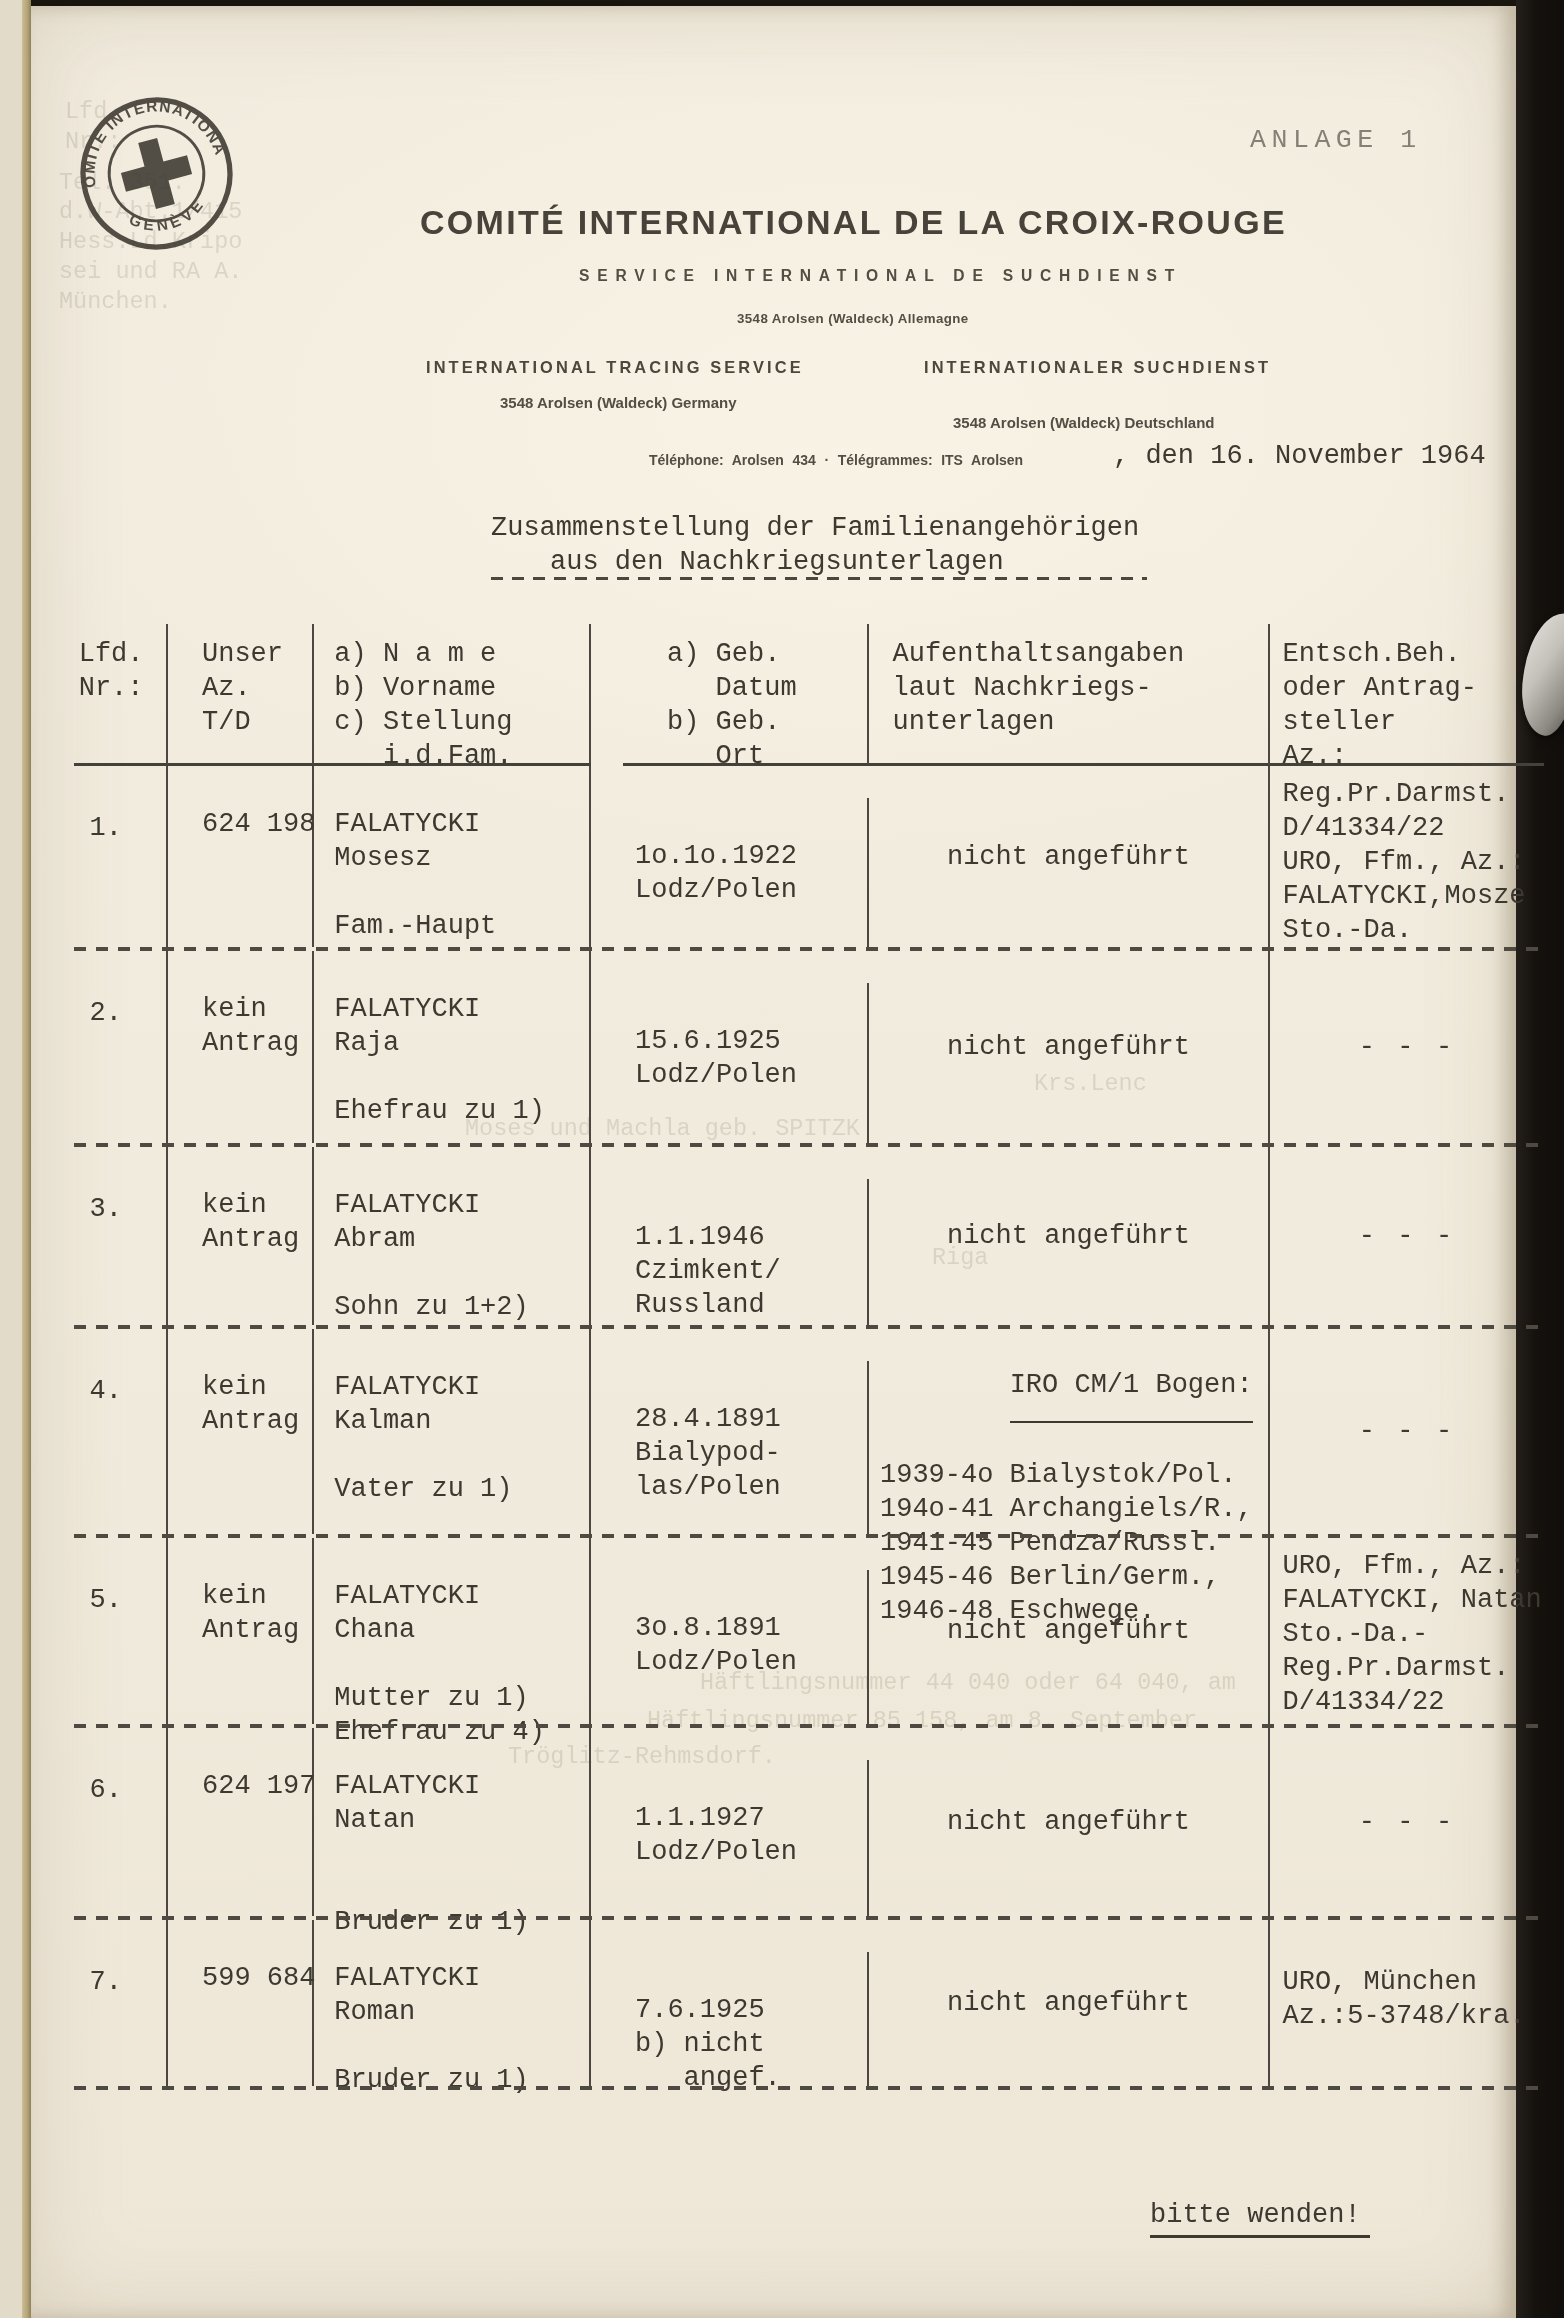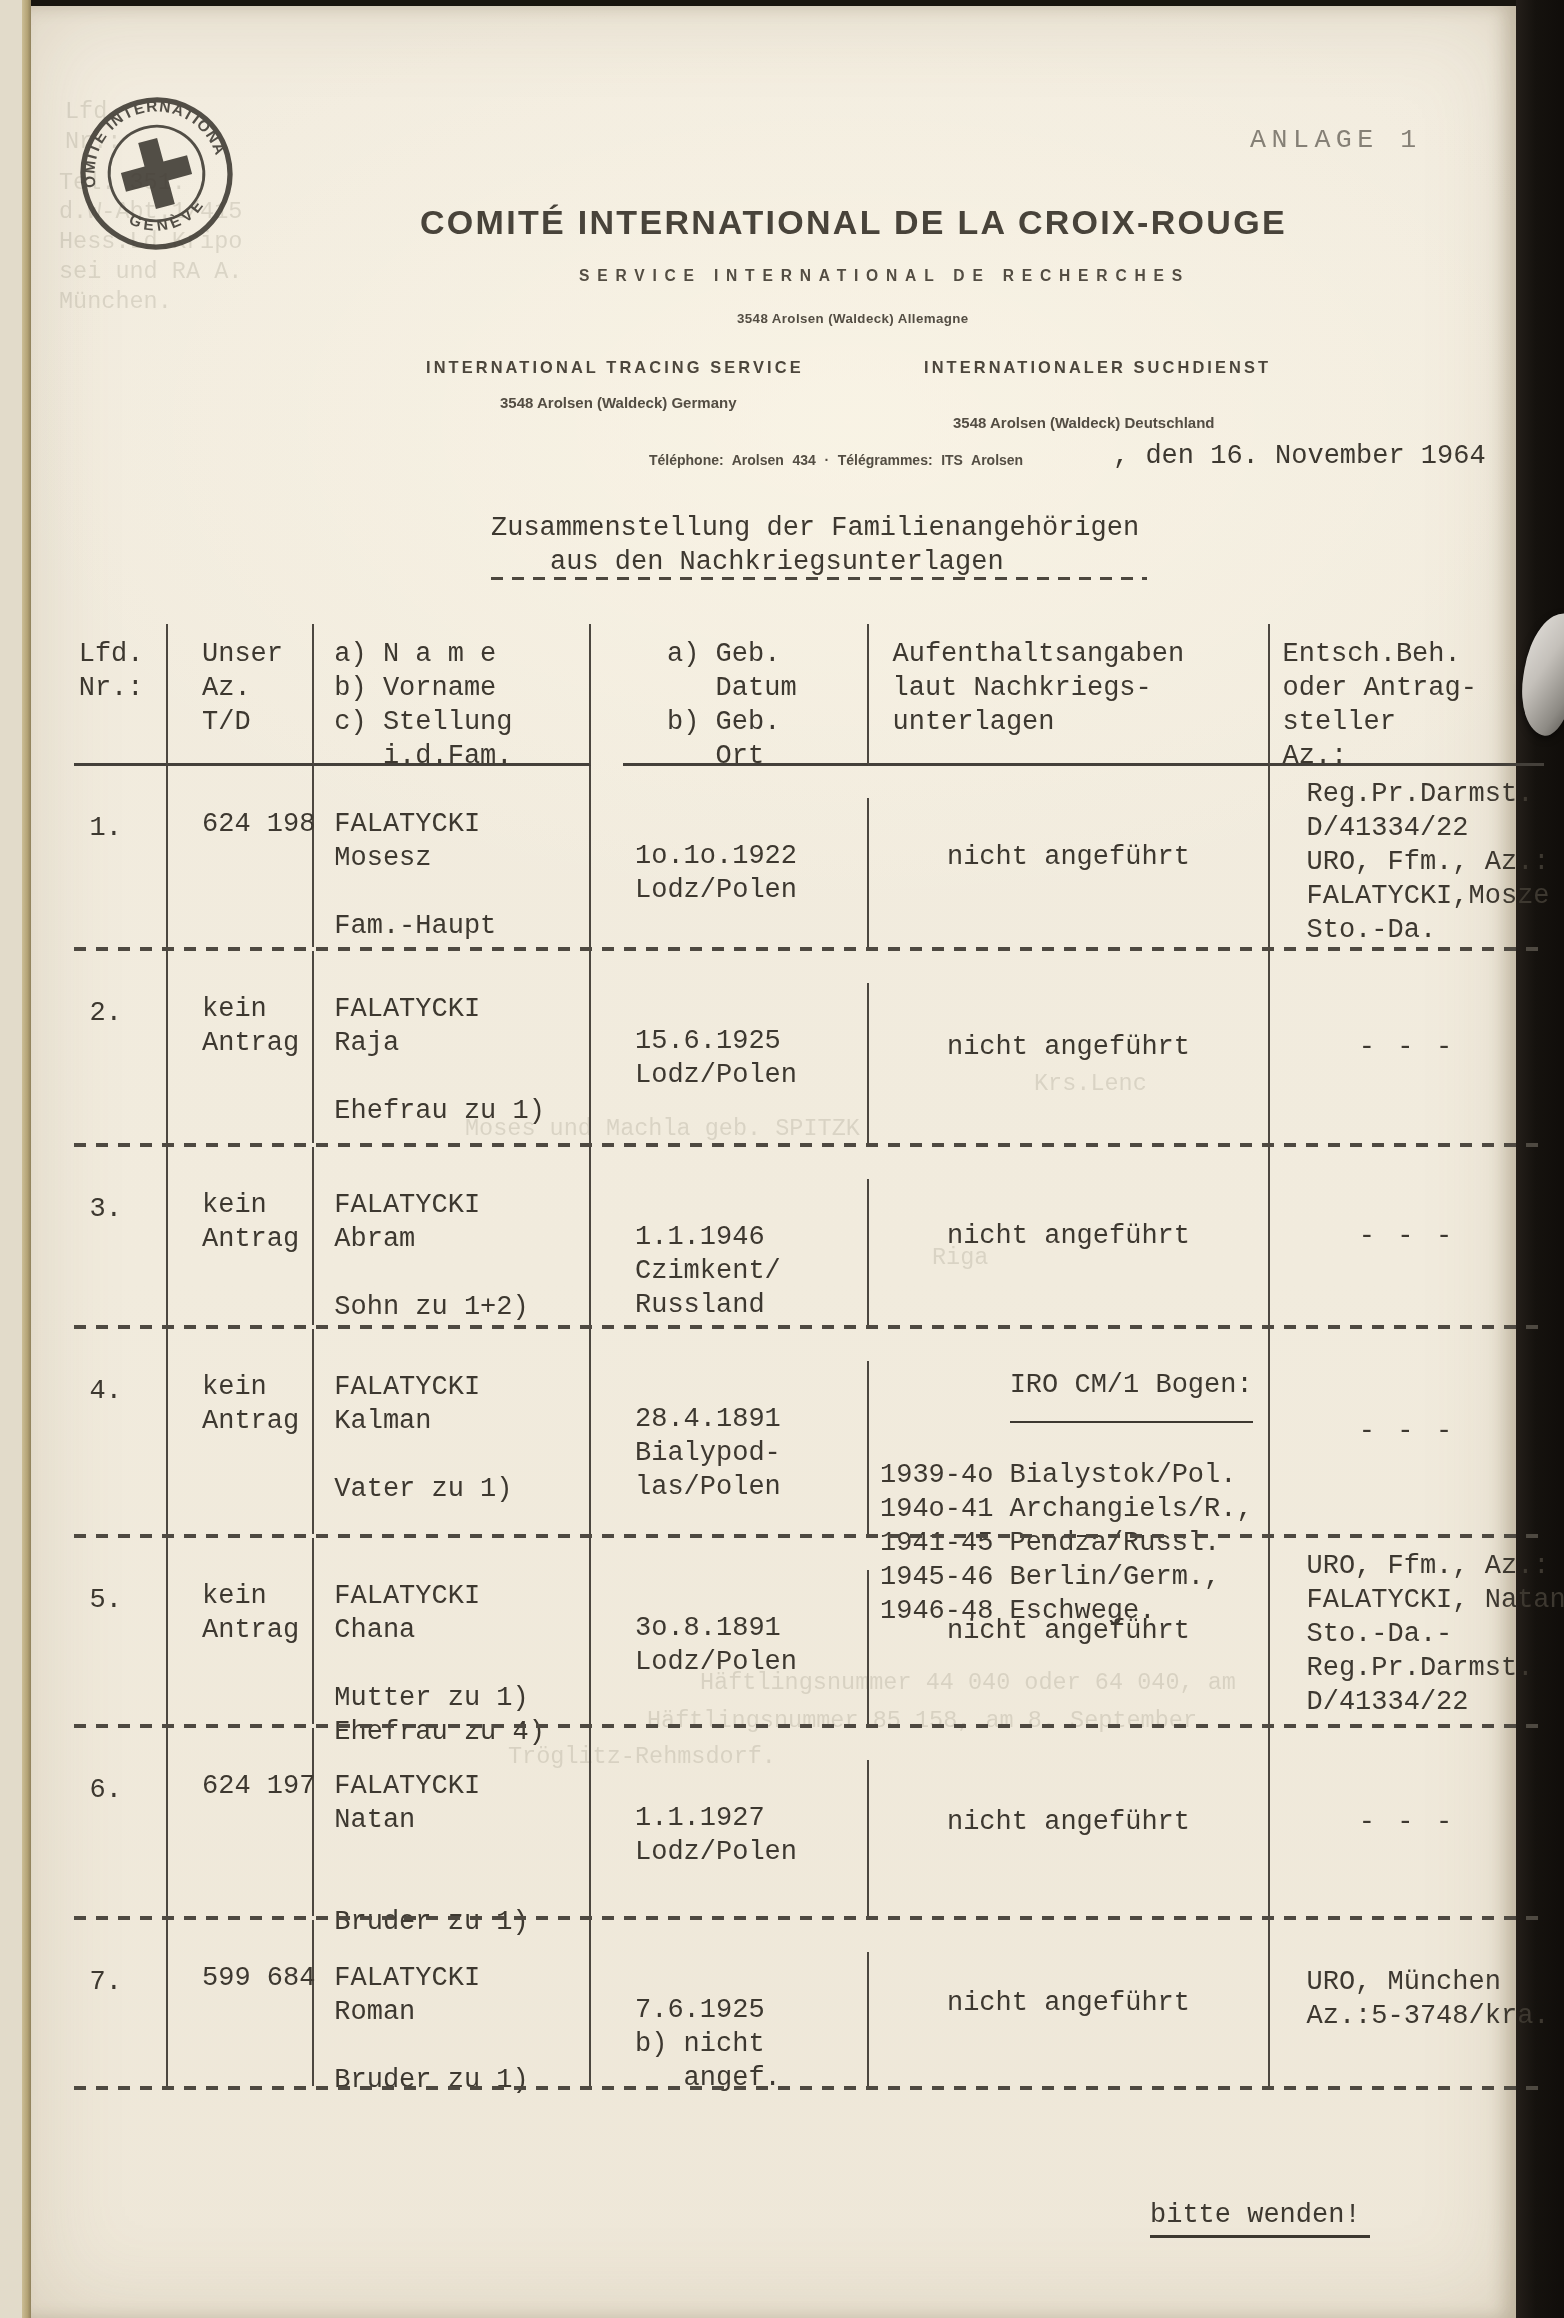--- a/index.html
+++ b/index.html
@@ -64,21 +64,21 @@
   .sep{grid-column:1/-1;height:3.9px;
        background:repeating-linear-gradient(90deg,#4e4941 0 11.7px,transparent 11.7px 22px);}
   .c-nr{padding:45px 0 0 15.6px;}
   .c-az{padding:41px 0 0 34px;}
   .c-nm{padding:41px 0 0 20.3px;}
   .c-gb{padding:41px 0 0 44px;margin-top:32px;}
   .c-af{display:flex;align-items:center;justify-content:center;}
   .c-af4{padding:4.7px 0 0 11px;}
   .iro{display:inline-block;border-bottom:2.3px solid #3d3830;padding-bottom:19px;margin-bottom:1.6px;}
   .blk{display:block;}
-  .c-en{padding:11px 0 0 12.5px;margin-left:24px;}
+  .c-en{padding:11px 0 0 12.5px;}
   .c-en.pad-lg{padding-top:45px;}
   .c-en-dash{display:flex;align-items:center;justify-content:center;letter-spacing:3.1px;}
 
   #footer-note{left:1119px;top:2192px;border-bottom:3.1px solid #3d3830;padding:0 9.4px 3.1px 0;z-index:2;}
 </style>
 </head>
 <body>
 
 <div id="canvas">
   <div id="left-page-edge"></div>
@@ -114,21 +114,21 @@
           <textPath href="#stamp-arc-top" startOffset="50%">COMITÉ INTERNATIONAL</textPath>
         </text>
         <text font-family="Liberation Sans, sans-serif" font-size="19" font-weight="bold" letter-spacing="5" fill="#37332c" stroke="none" text-anchor="middle">
           <textPath href="#stamp-arc-bottom" startOffset="50%">GENÈVE</textPath>
         </text>
         <path fill="#37332c" stroke="none" d="M88 58 h24 v30 h30 v24 h-30 v30 h-24 v-30 h-30 v-24 h30 z"></path>
       </g>
     </svg>
 
     <div id="org-fr" class="abs">COMITÉ INTERNATIONAL DE LA CROIX-ROUGE</div>
-    <div id="svc-fr" class="abs">SERVICE INTERNATIONAL DE RECHERCHES</div>
+    <div id="svc-fr" class="abs">SERVICE INTERNATIONAL DE SUCHDIENST</div>
     <div id="addr-fr" class="abs">3548 Arolsen (Waldeck) Allemagne</div>
     <div id="its-en" class="abs">INTERNATIONAL TRACING SERVICE</div>
     <div id="addr-en" class="abs">3548 Arolsen (Waldeck) Germany</div>
     <div id="its-de" class="abs">INTERNATIONALER SUCHDIENST</div>
     <div id="addr-de" class="abs">3548 Arolsen (Waldeck) Deutschland</div>
     <div id="contact" class="abs">Téléphone: Arolsen 434  ·  Télégrammes: ITS Arolsen</div>
     <div id="dateline" class="abs tw">, den 16. November 1964</div>
 
     <div id="title1" class="abs tw">Zusammenstellung der Familienangehörigen</div>
     <div id="title2" class="abs tw">aus den Nachkriegsunterlagen</div>

